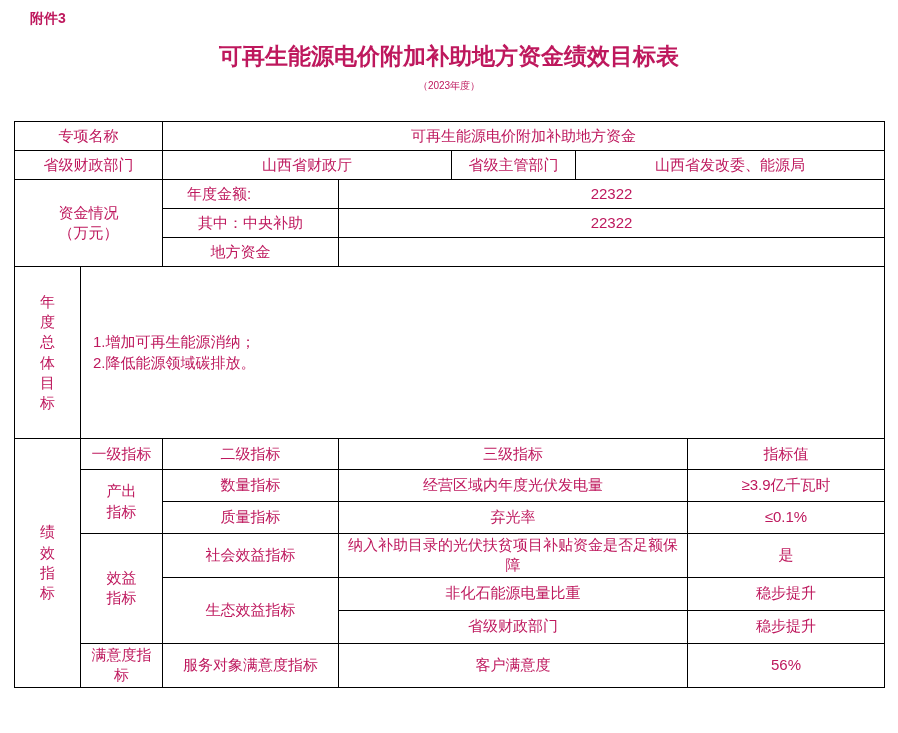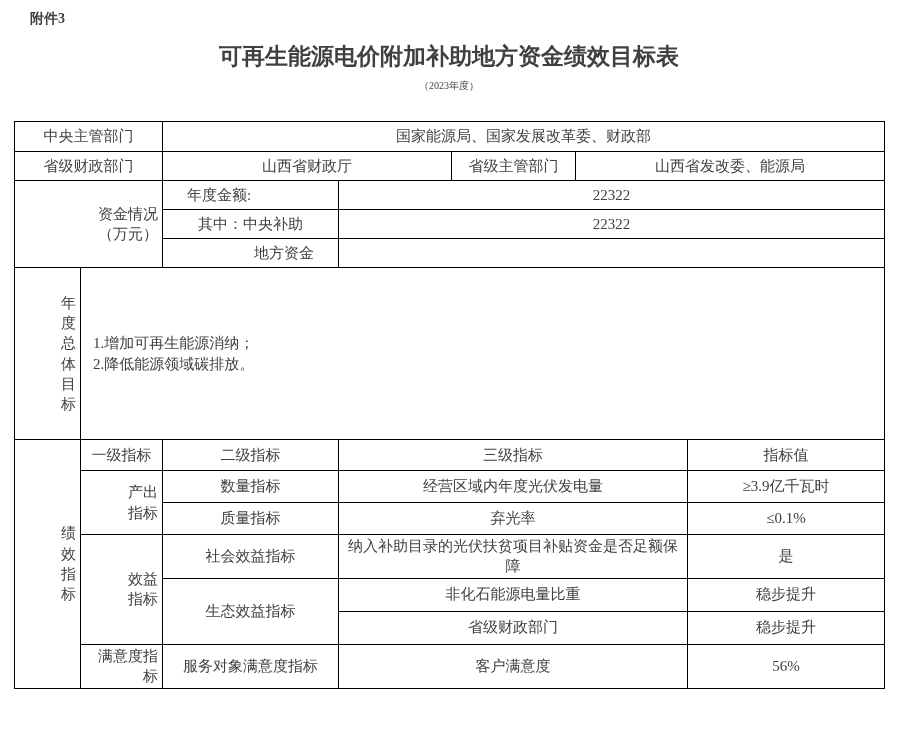--- a/index.html
+++ b/index.html
@@ -2,22 +2,22 @@
 <html><head>
 <meta charset="utf-8">
 <style>
   * { margin: 0; padding: 0; box-sizing: border-box; }
   html, body { background: #e8e8e8; }
   .doc {
     position: relative;
     width: 898px;
     height: 733px;
     background: #ffffff;
-    font-family: Liberation Serif, serif;
-    color: #404040;
+    font-family: Liberation Sans, sans-serif;
+    color: #be185d;
     overflow: hidden;
   }
   .attachment {
     position: absolute;
     left: 30px;
     top: 10px;
     font-size: 14px;
     font-weight: bold;
   }
   .title {
@@ -51,23 +51,23 @@
   .tablewrap table + table { margin-top: -1px; }
   td {
     border: 1px solid #000;
     text-align: center;
     vertical-align: middle;
     font-size: 15px;
     line-height: 1.35;
     padding: 1px 4px;
     overflow: hidden;
   }
-  .pre { white-space: pre-line; text-align: right; }
+  .pre { white-space: pre-line; }
   .al-left  { text-align: left;  padding-left: 24px; }
-  .al-right { text-align: right; padding-right: 24px; margin-left: 44px; }
+  .al-right { text-align: center; padding-right: 24px; margin-left: 44px; }
   .goal-content {
     text-align: left;
     padding-left: 12px;
     white-space: pre-line;
   }
   
   .h29 { height: 29px; } .h30 { height: 30px; } .h31 { height: 31px; }
   .h32 { height: 32px; } .h33 { height: 33px; } .h40 { height: 40px; }
   .h44 { height: 44px; } .h172 { height: 172px; }
 </style>
@@ -83,23 +83,23 @@
   <div class="tablewrap">
 
     <table>
       <colgroup>
           <col style="width:148px">
           <col style="width:289px">
           <col style="width:124px">
           <col style="width:309px">
         </colgroup>
       <tbody>
-      <tr class="h30">
-        <td>中央主管部门</td>
-        <td colspan="3">国家能源局、国家发展改革委、财政部</td>
+          <tr class="h29">
+        <td>专项名称</td>
+        <td colspan="3">可再生能源电价附加补助地方资金</td>
       </tr>
       <tr class="h29">
         <td>省级财政部门</td>
         <td>山西省财政厅</td>
         <td>省级主管部门</td>
         <td>山西省发改委、能源局</td>
       </tr>
     </tbody>
       </table>
 

